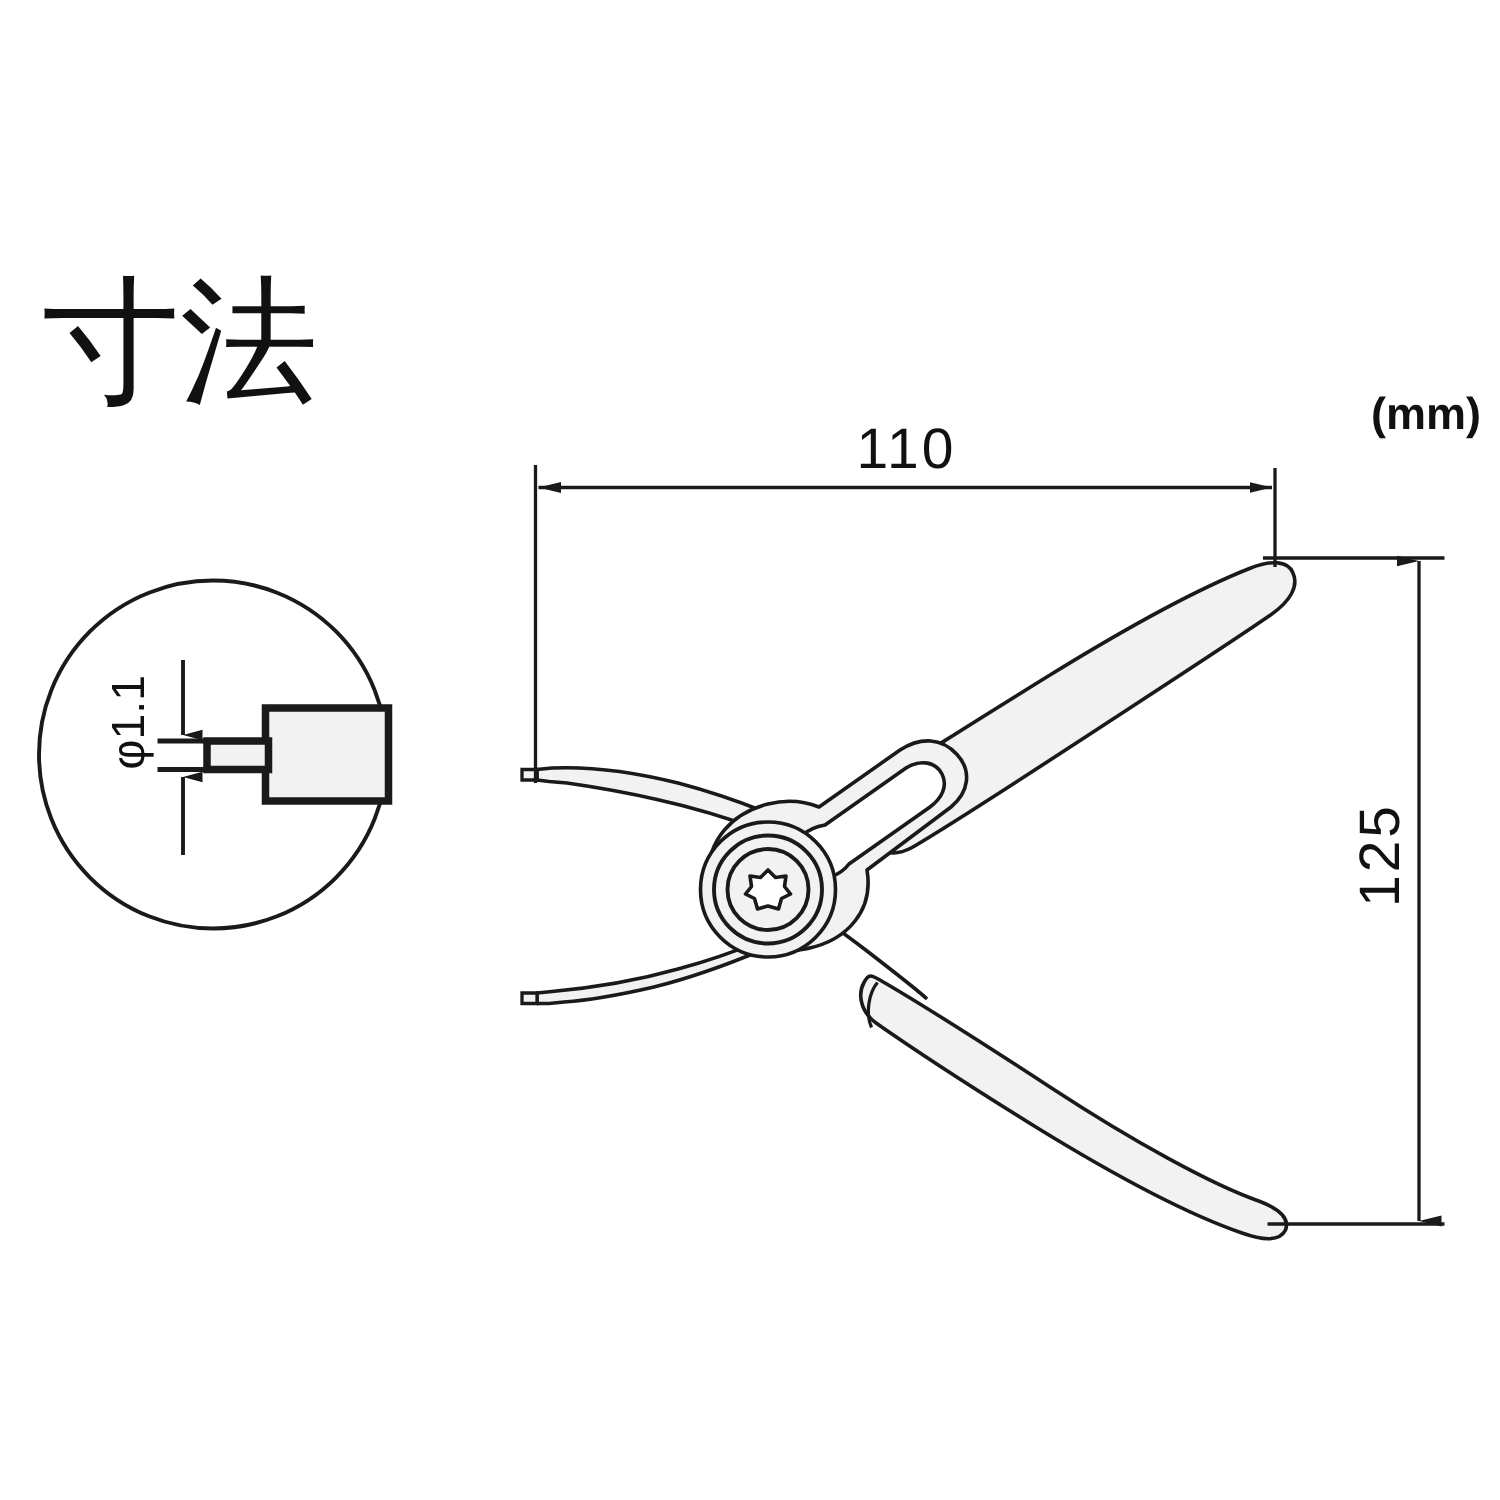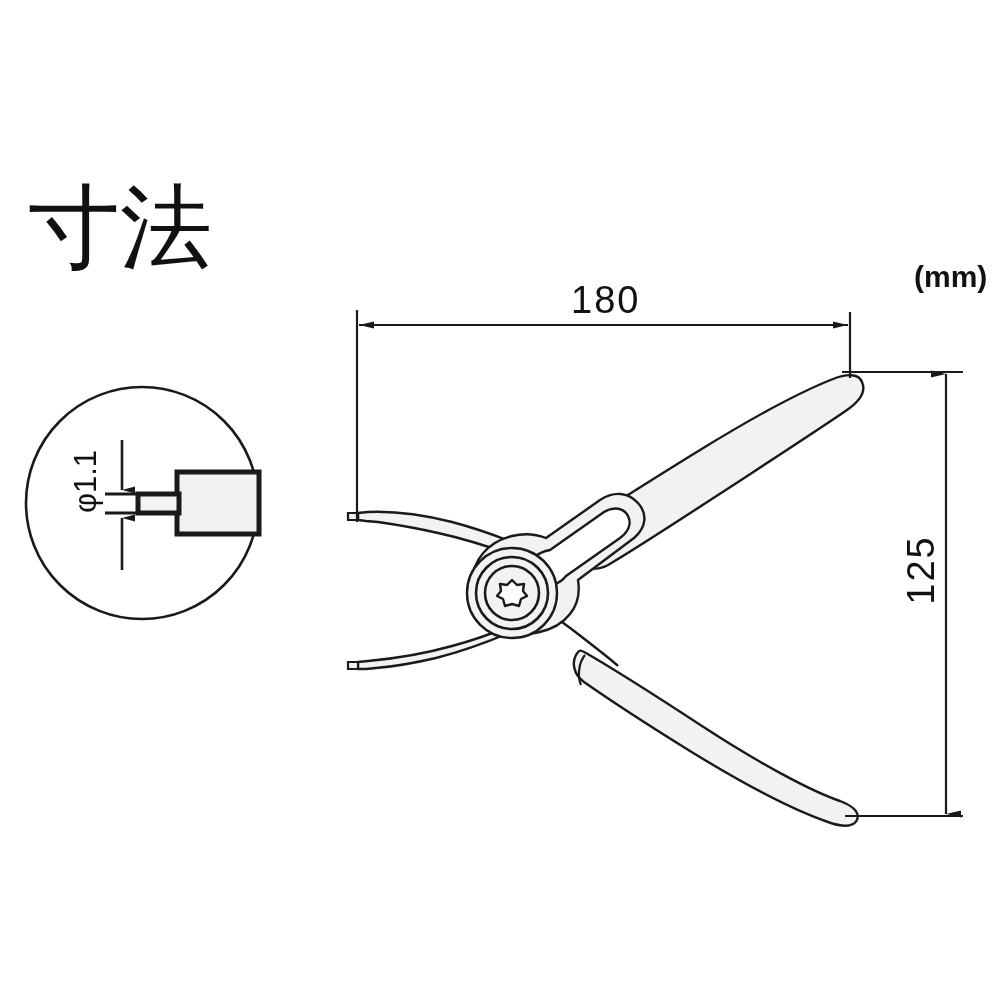--- a/index.html
+++ b/index.html
@@ -227,20 +227,20 @@
       <line x1="122" y1="440" x2="122" y2="490" stroke="#1a1a1a" stroke-width="2.6" marker-end="url(#arrDnS)"></line>
       <line x1="122" y1="570" x2="122" y2="518" stroke="#1a1a1a" stroke-width="2.6" marker-end="url(#arrUpS)"></line>
     </g>
 
   </svg>
 
   <div class="txt" id="page-title">寸法</div>
 
   <div class="txt" id="unit-label">(mm)</div>
 
-  <div class="txt" id="dim-horizontal-value">180</div>
+  <div class="txt" id="dim-horizontal-value">110</div>
 
   <div class="txt" id="dim-vertical-value">125</div>
 
   <div class="txt" id="dim-tip-value">φ1.1</div>
 
 
 </div>
 
 </body></html>

